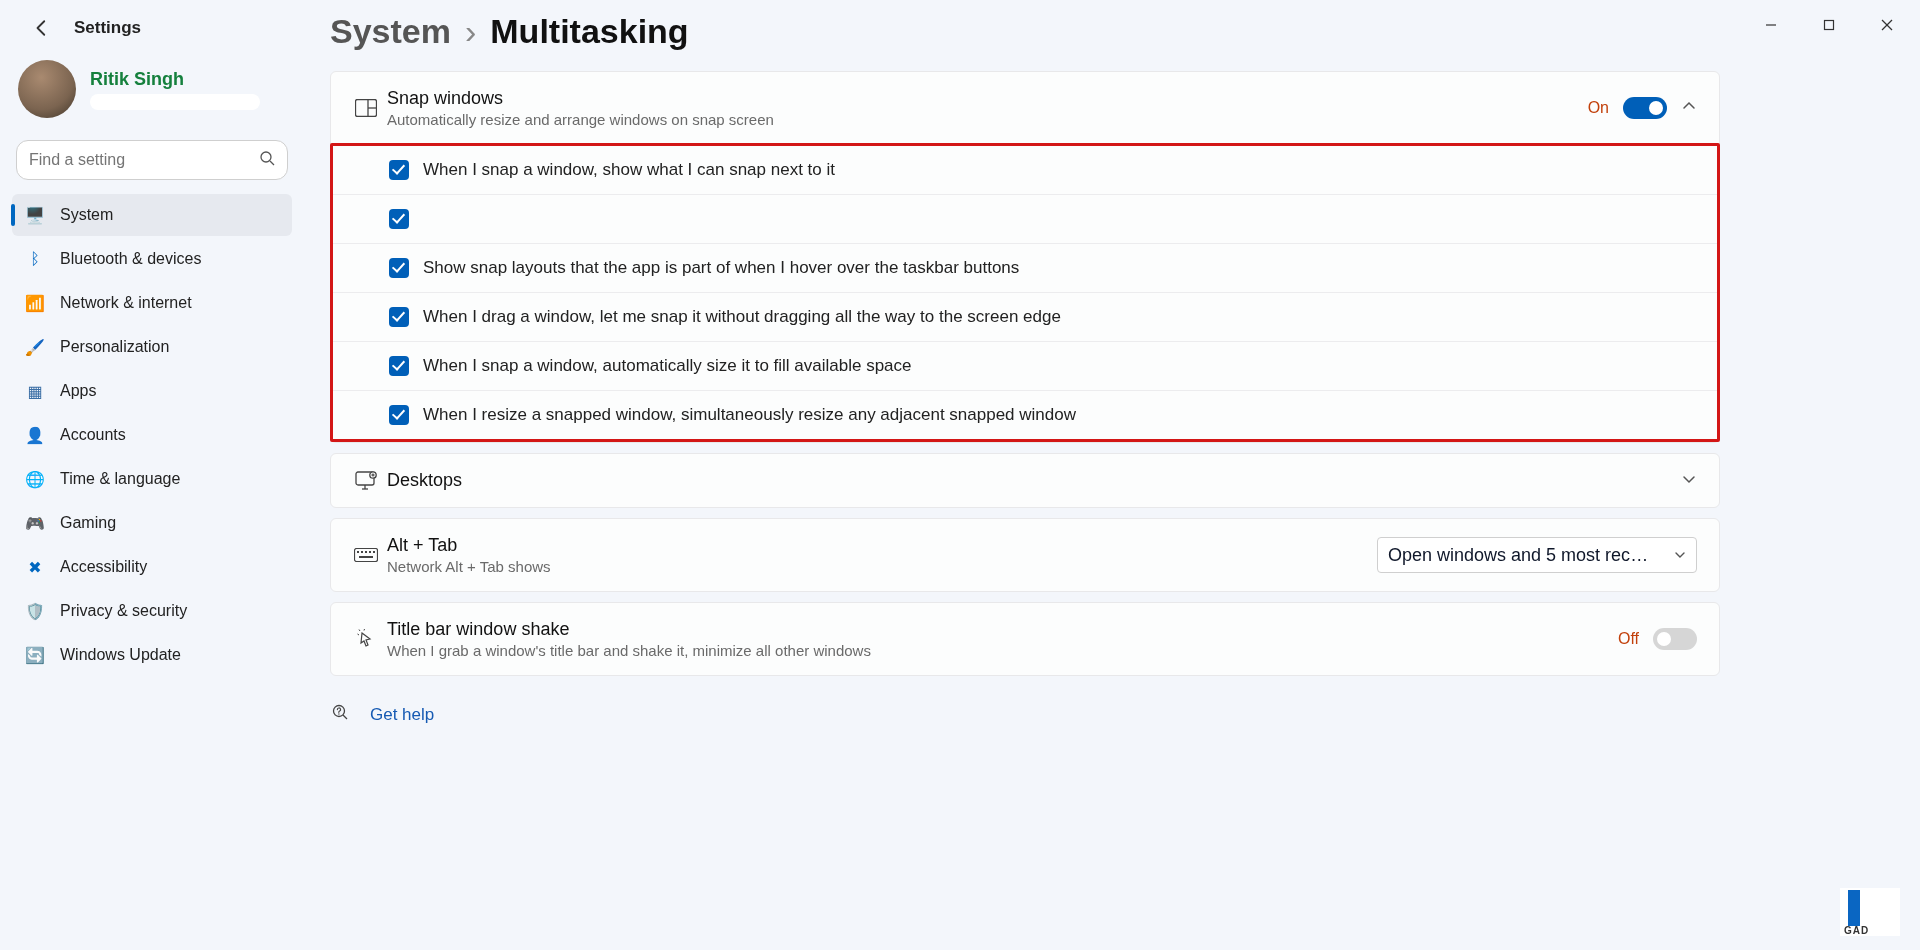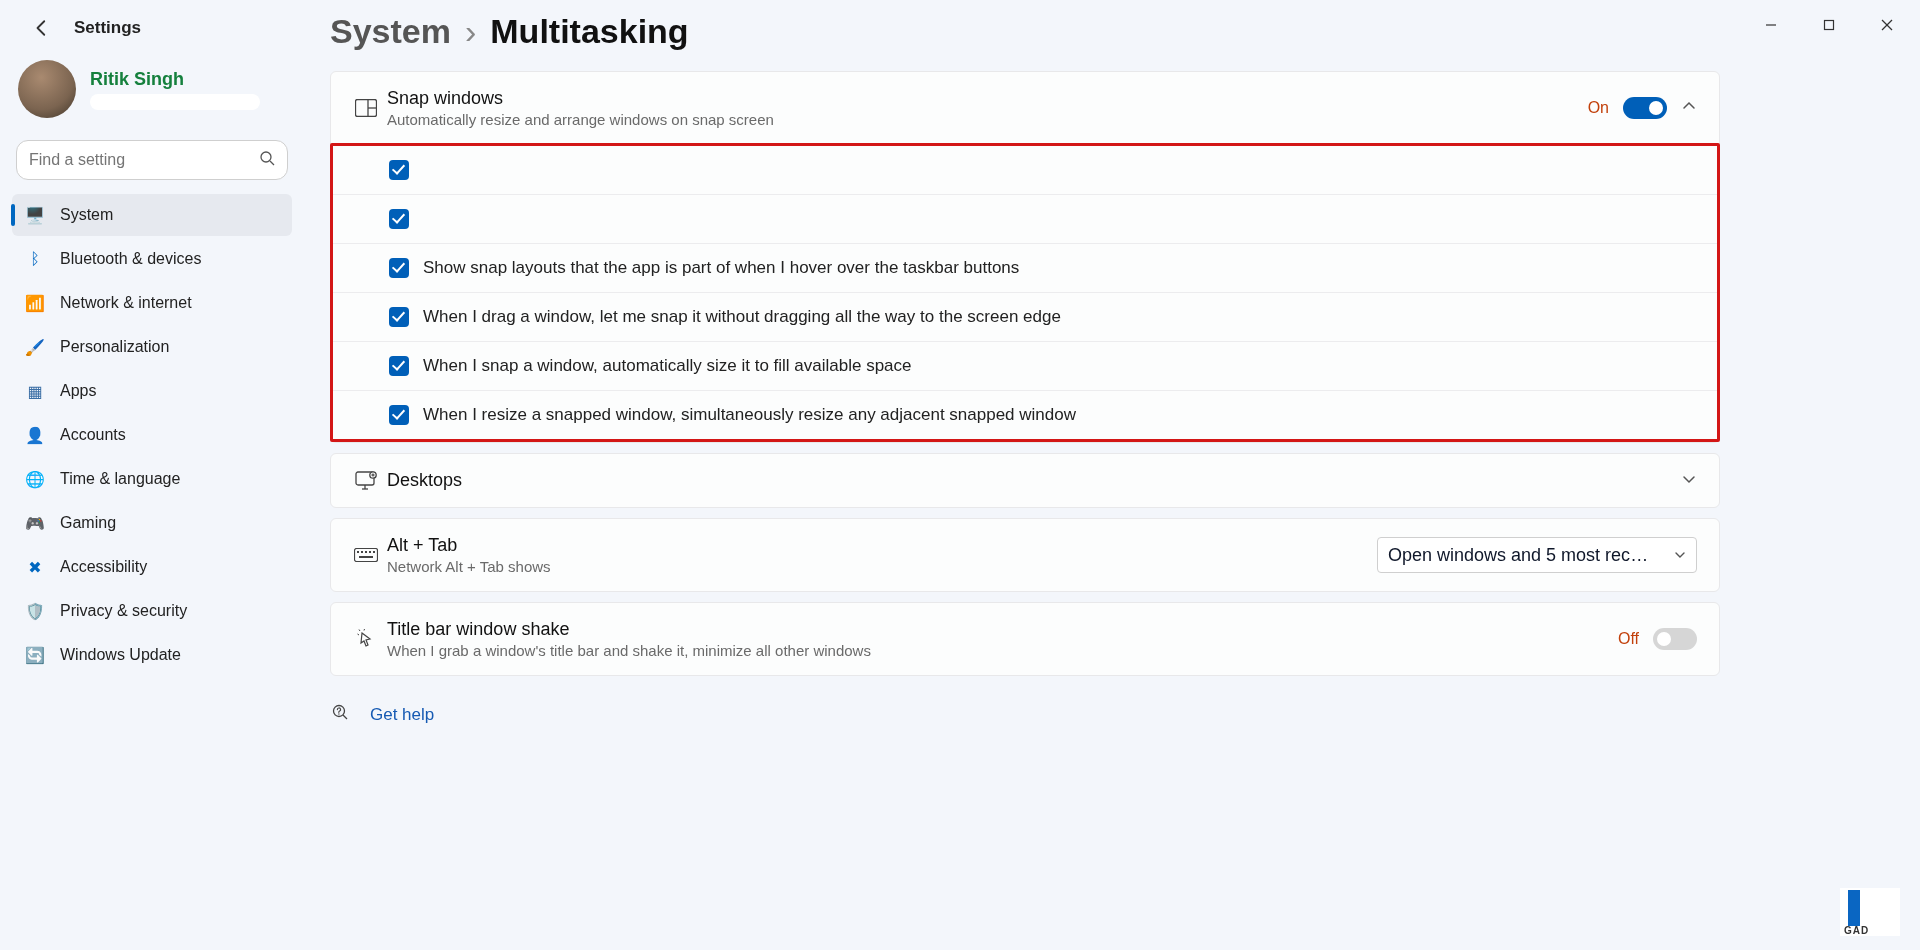--- a/index.html
+++ b/index.html
@@ -289,20 +289,21 @@
         <span class="chev">
           <svg width="16" height="16" viewBox="0 0 16 16">
               <path d="M3 10 L8 5 L13 10" fill="none" stroke="currentColor" stroke-width="1.5" stroke-linecap="round"></path>
             </svg>
         </span>
       </div>
     </div>
     <div class="expanded" id="snap-options">
         <div class="check-row">
           <div class="checkbox"></div>
+          <span>When I snap a window, show what I can snap next to it</span>
         </div>
         <div class="check-row">
           <div class="checkbox"></div>
         </div>
         <div class="check-row">
           <div class="checkbox"></div>
           <span>Show snap layouts that the app is part of when I hover over the taskbar buttons</span>
         </div>
         <div class="check-row">
           <div class="checkbox"></div>

